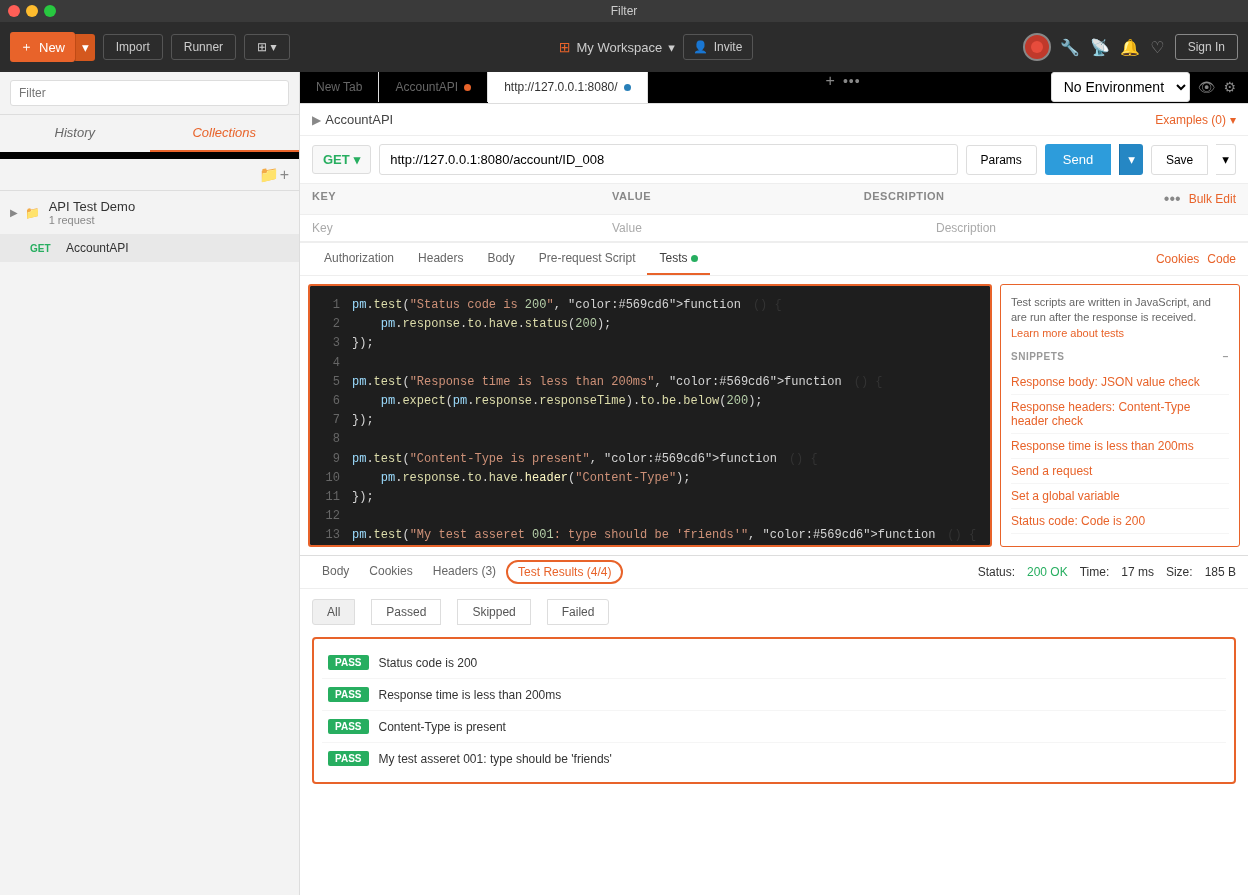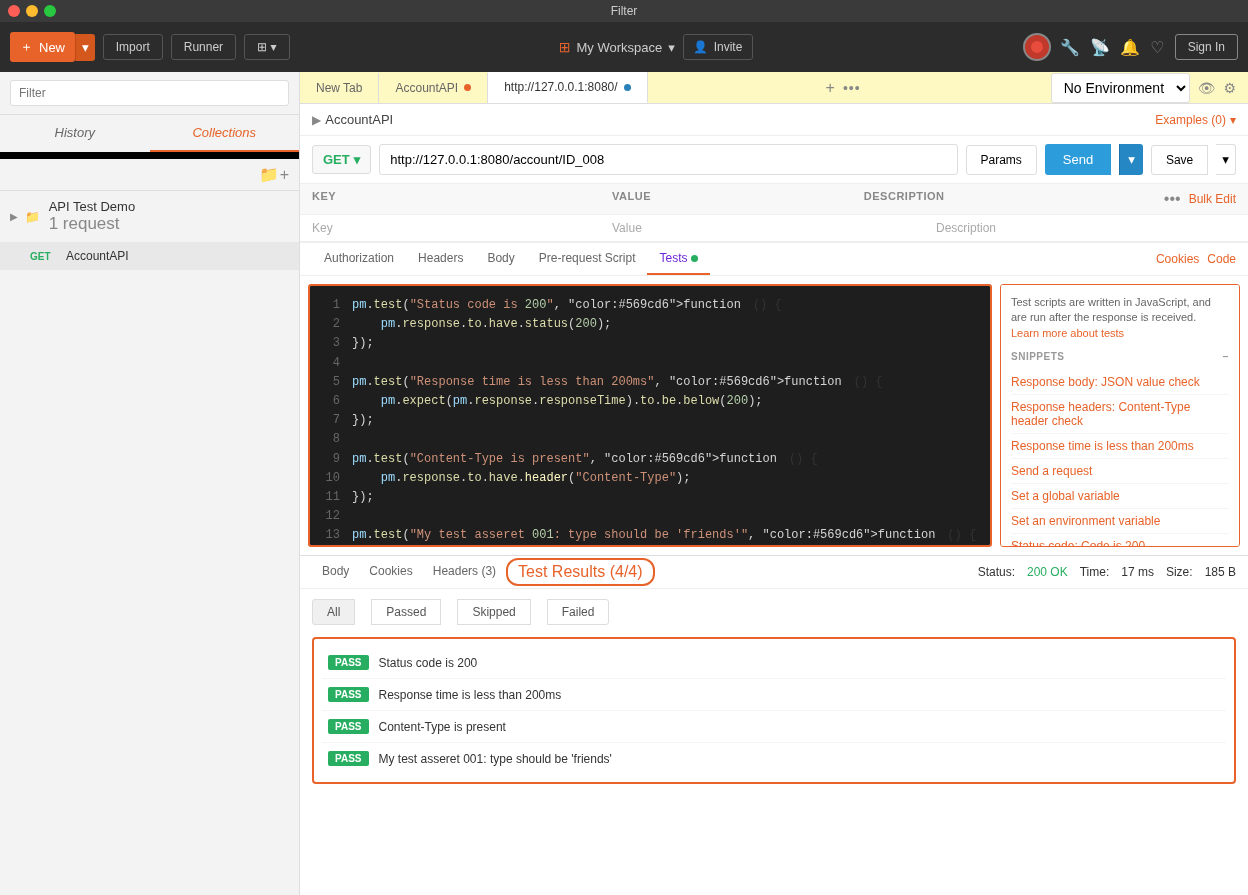--- a/index.html
+++ b/index.html
@@ -171,21 +171,21 @@
     }
     .sidebar-content { flex: 1; overflow-y: auto; }
     .collection-item {
       padding: 8px 10px;
       cursor: pointer;
       display: flex;
       align-items: center;
       gap: 8px;
     }
     .collection-name { font-size: 13px; font-weight: 500; }
-    .collection-count { font-size: 17px; color: #888; }
+    .collection-count { font-size: 11px; color: #888; }
     .api-item {
       padding: 7px 10px 7px 30px;
       display: flex;
       align-items: center;
       gap: 8px;
       background: #e8e8e8;
       cursor: pointer;
     }
     .method-badge-get {
       font-size: 10px;
@@ -201,22 +201,22 @@
       flex: 1;
       display: flex;
       flex-direction: column;
       background: #fff;
       overflow: hidden;
     }
 
     
     .tabs-bar {
       display: flex;
-      align-items: center;
-      background: #fef9c3;
+      align-items: flex-start;
+      background: #000000;
       border-bottom: 1px solid #ddd;
       padding-left: 0;
     }
     .tab {
       padding: 8px 16px;
       font-size: 12px;
       color: #666;
       cursor: pointer;
       border-right: 1px solid #ddd;
       display: flex;
@@ -366,21 +366,21 @@
       padding: 0 12px;
     }
     .req-tab {
       padding: 8px 12px;
       font-size: 12px;
       color: #666;
       cursor: pointer;
       border-bottom: 2px solid transparent;
     }
     .req-tab.active {
-      color: #6d28d9;
+      color: #404040;
       border-bottom: 2px solid #e8632a;
     }
     .req-tab-badge {
       display: inline-flex;
       align-items: center;
       gap: 4px;
     }
     .green-dot { width: 7px; height: 7px; background: #27ae60; border-radius: 50%; display: inline-block; }
     .req-tab-right { margin-left: auto; display: flex; align-items: center; gap: 8px; }
     .code-link { color: #e8632a; font-size: 12px; cursor: pointer; }
@@ -468,21 +468,21 @@
       border-bottom: 2px solid transparent;
     }
     .resp-tab-circled {
       display: inline-flex;
       align-items: center;
       justify-content: center;
       border: 2px solid #e8632a;
       border-radius: 12px;
       padding: 3px 10px;
       color: #e8632a;
-      font-size: 16px;
+      font-size: 12px;
       cursor: pointer;
     }
     .response-status {
       margin-left: auto;
       display: flex;
       gap: 12px;
       align-items: center;
       font-size: 12px;
     }
     .status-ok { color: #27ae60; font-weight: 500; }
@@ -778,21 +778,20 @@
         <div class="snippets-title">
           <span>SNIPPETS</span>
           <span style="cursor:pointer;">−</span>
         </div>
         <div id="snippets-list">
             <div class="snippet-item">Response body: JSON value check</div>
             <div class="snippet-item">Response headers: Content-Type header check</div>
             <div class="snippet-item">Response time is less than 200ms</div>
             <div class="snippet-item">Send a request</div>
             <div class="snippet-item">Set a global variable</div>
-            <div class="snippet-item">Set an environment variable</div>
             <div class="snippet-item">Status code: Code is 200</div>
           </div>
       </div>
     </div>
 
     <div class="response-area">
       <div class="response-tabs-bar">
         <div class="resp-tab">
           <span>Body</span>
         </div>

